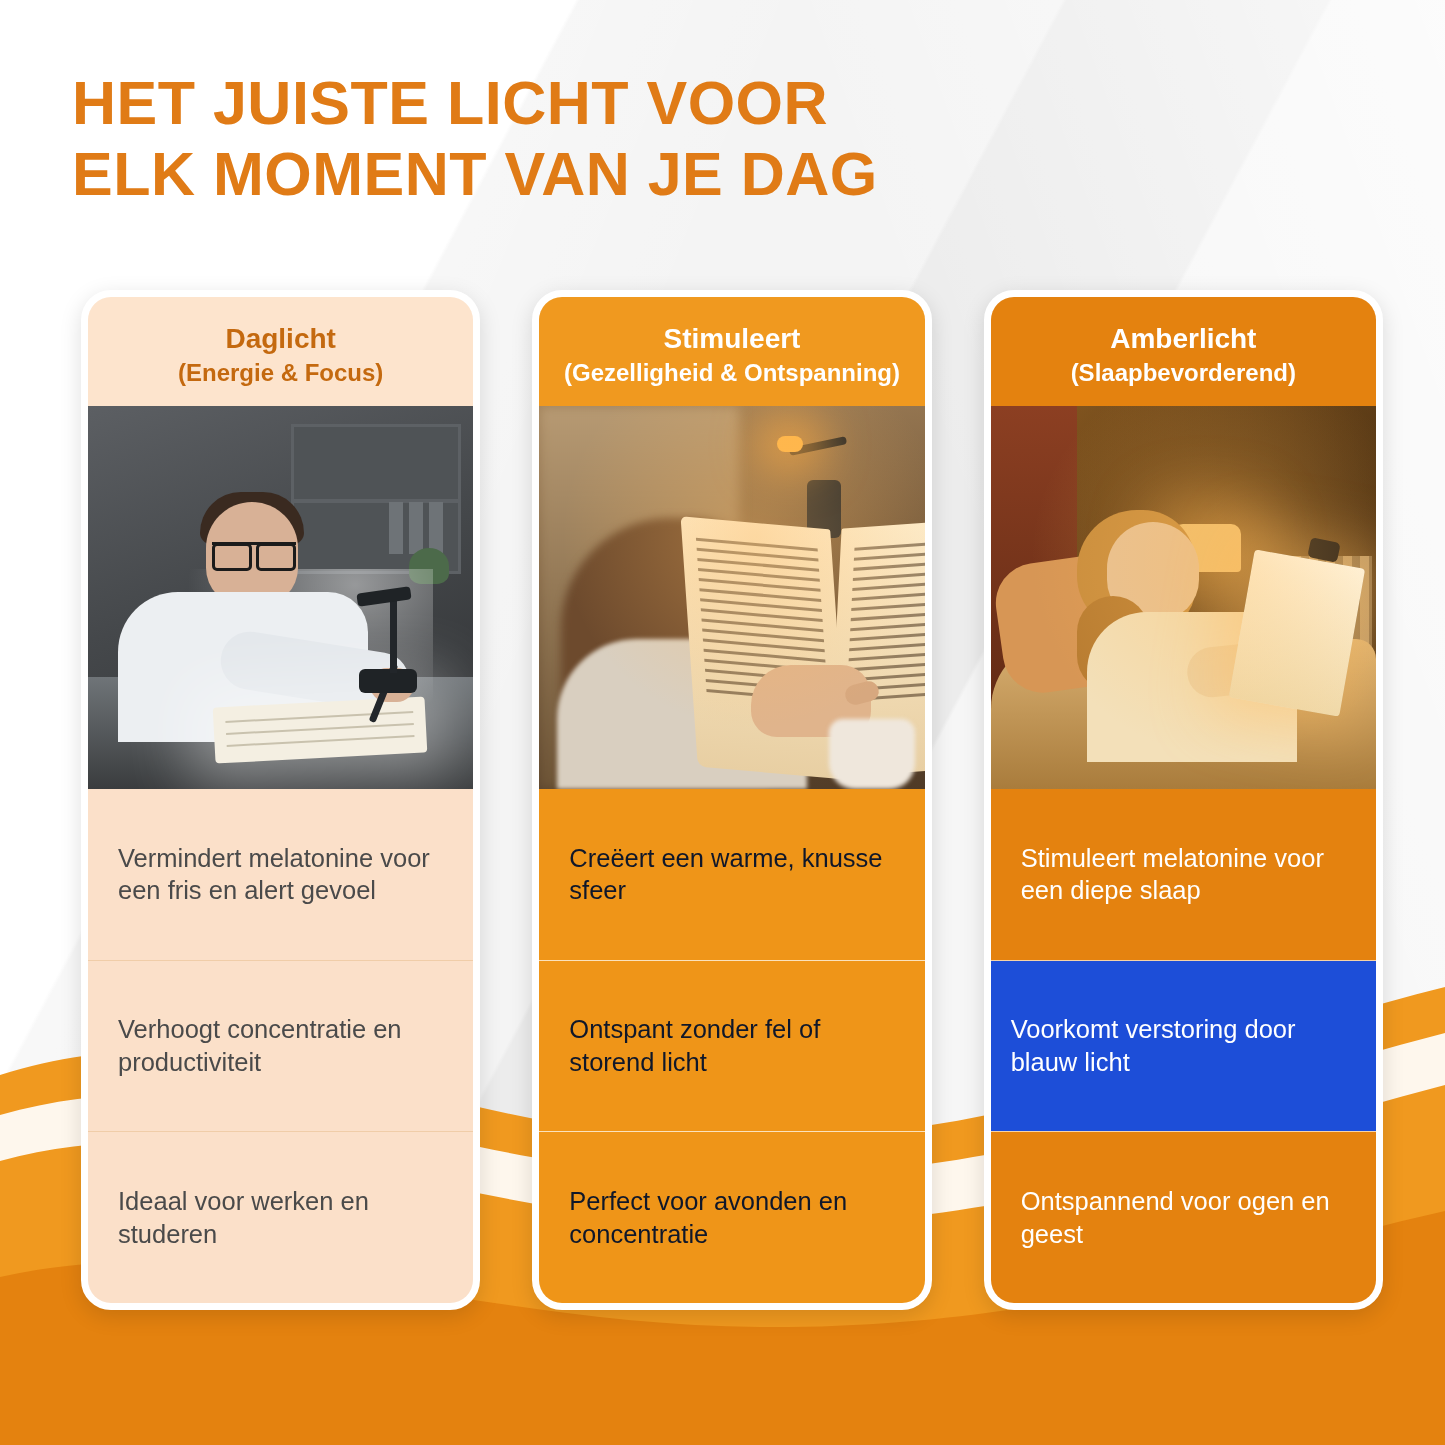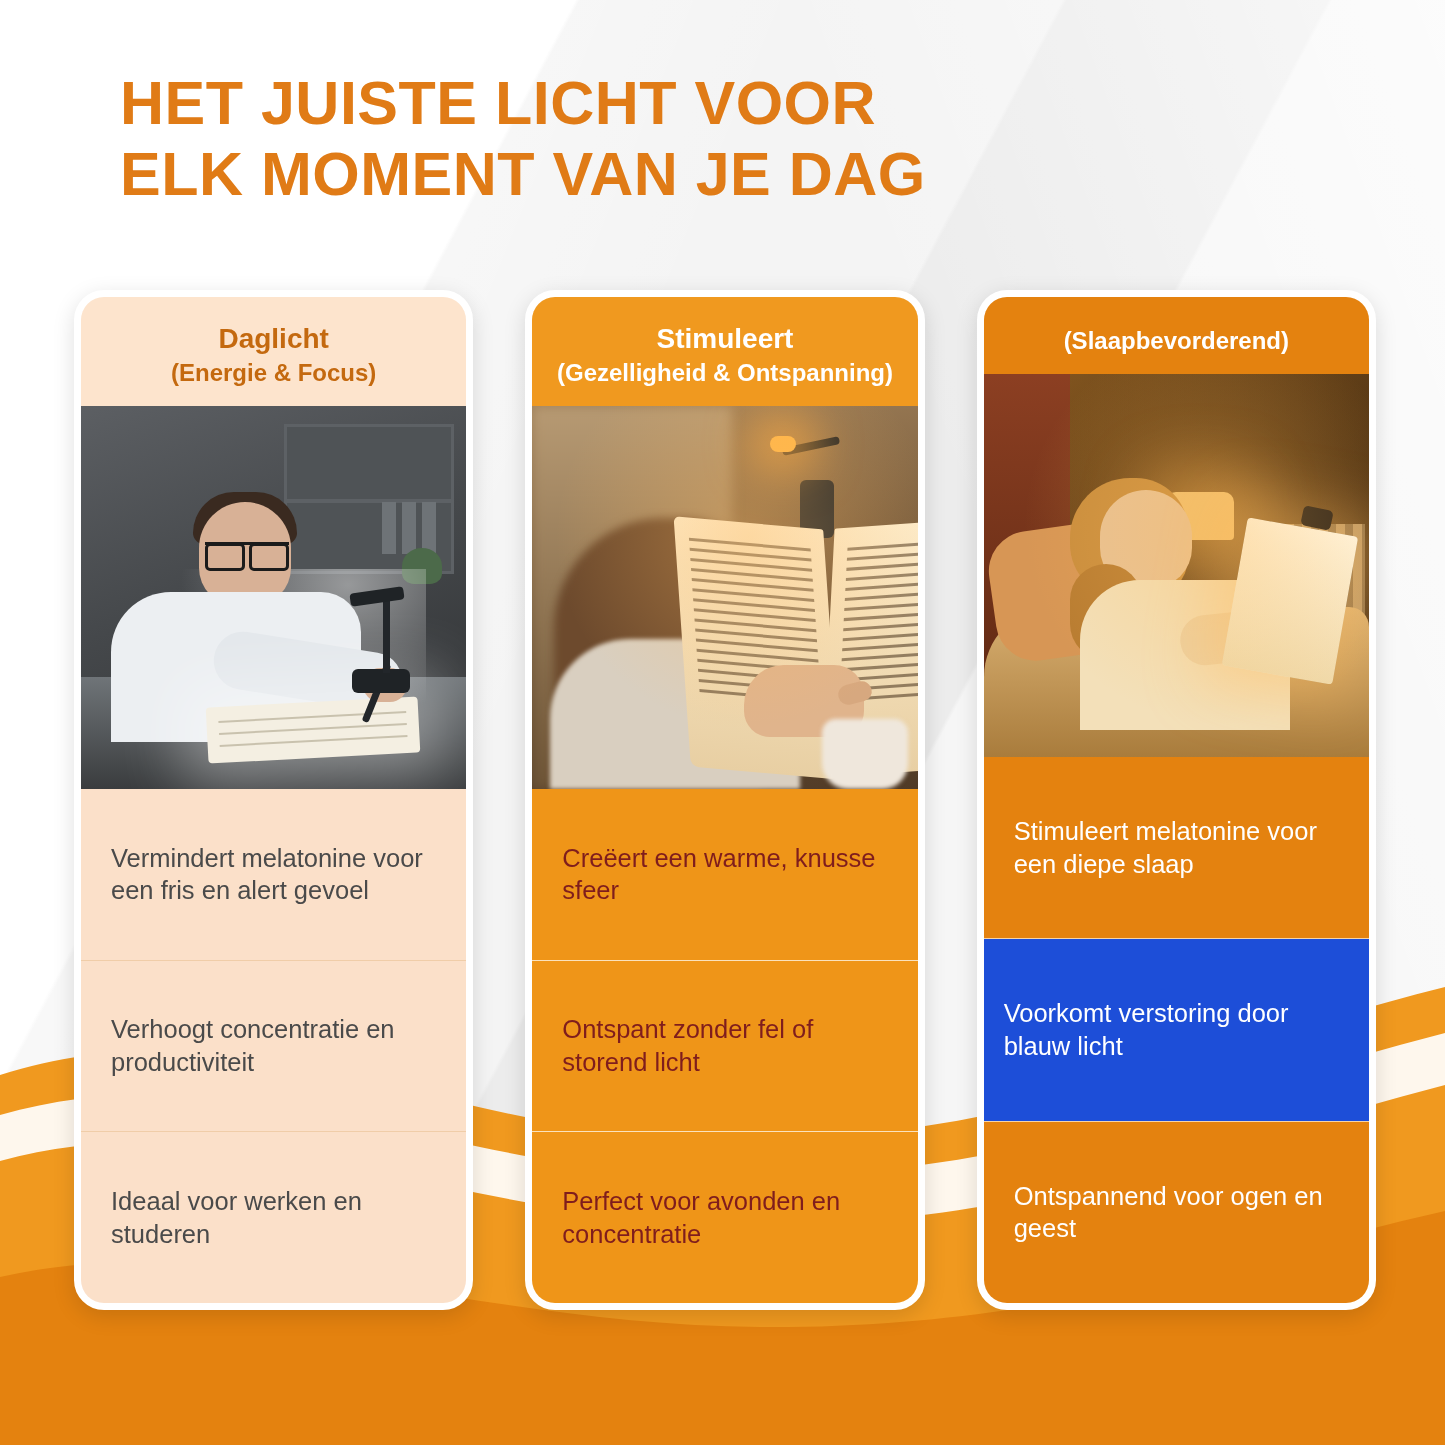--- a/index.html
+++ b/index.html
@@ -63,26 +63,26 @@
     left: 72px;
     top: 68px;
     width: 1100px;
     color: #e07b16;
     font-size: 61px;
     line-height: 1.16;
     font-weight: 700;
     letter-spacing: 0.5px;
     text-transform: uppercase;
   }
-  .heading span { display: block; white-space: nowrap; margin-left: 48px; }
+  .heading span { display: block; white-space: nowrap; }
 
   
   .cards {
     position: absolute;
-    left: 74px;
+    left: 81px;
     top: 290px;
     width: 1302px;
     height: 1020px;
     display: flex;
     gap: 52px;
   }
 
   .card {
     position: relative;
     width: 400px;
@@ -134,21 +134,21 @@
   .card-1 .card-head { background: #fde4cd; }
   .card-1 .card-title, .card-1 .card-sub { color: #c4690f; }
   .card-1 .card-body { background: #fbe0c9; }
   .card-1 .benefit { color: #4a4a4a; border-bottom: 1.5px solid #f0cda8; }
   .card-1 .benefit:last-child { border-bottom: none; }
 
   
   .card-2 .card-head { background: #f0991f; }
   .card-2 .card-title, .card-2 .card-sub { color: #ffffff; }
   .card-2 .card-body { background: #ef9518; }
-  .card-2 .benefit { color: #7f1d1d; border-bottom: 1.5px solid #fbe2bc; }
+  .card-2 .benefit { color: #0f172a; border-bottom: 1.5px solid #fbe2bc; }
   .card-2 .benefit:last-child { border-bottom: none; }
 
   
   .card-3 .card-head { background: #e4820f; }
   .card-3 .card-title, .card-3 .card-sub { color: #ffffff; }
   .card-3 .card-body { background: #e4820f; }
   .card-3 .benefit { color: #ffffff; border-bottom: 1.5px solid #f7d3a6; }
   .card-3 .benefit:last-child { border-bottom: none; }
   .card-3 .benefit.shade { background: #1d4ed8; padding-left: 20px; }
 
@@ -477,20 +477,21 @@
       </div>
       <div class="card-body">
         <div class="benefit">Creëert een warme, knusse sfeer</div>
         <div class="benefit">Ontspant zonder fel of storend licht</div>
         <div class="benefit">Perfect voor avonden en concentratie</div>
       </div>
     </div>
 
     <div class="card card-3">
       <div class="card-head">
+        <div class="card-title">Amberlicht</div>
         <div class="card-sub">(Slaapbevorderend)</div>
       </div>
       <div class="card-photo">
         <div class="scene s3">
           <div class="wall"></div>
           <div class="curtain"></div>
           <div class="radiator"></div>
           <div class="lampshade"></div>
           <div class="bed"></div>
           <div class="pillow"></div>

